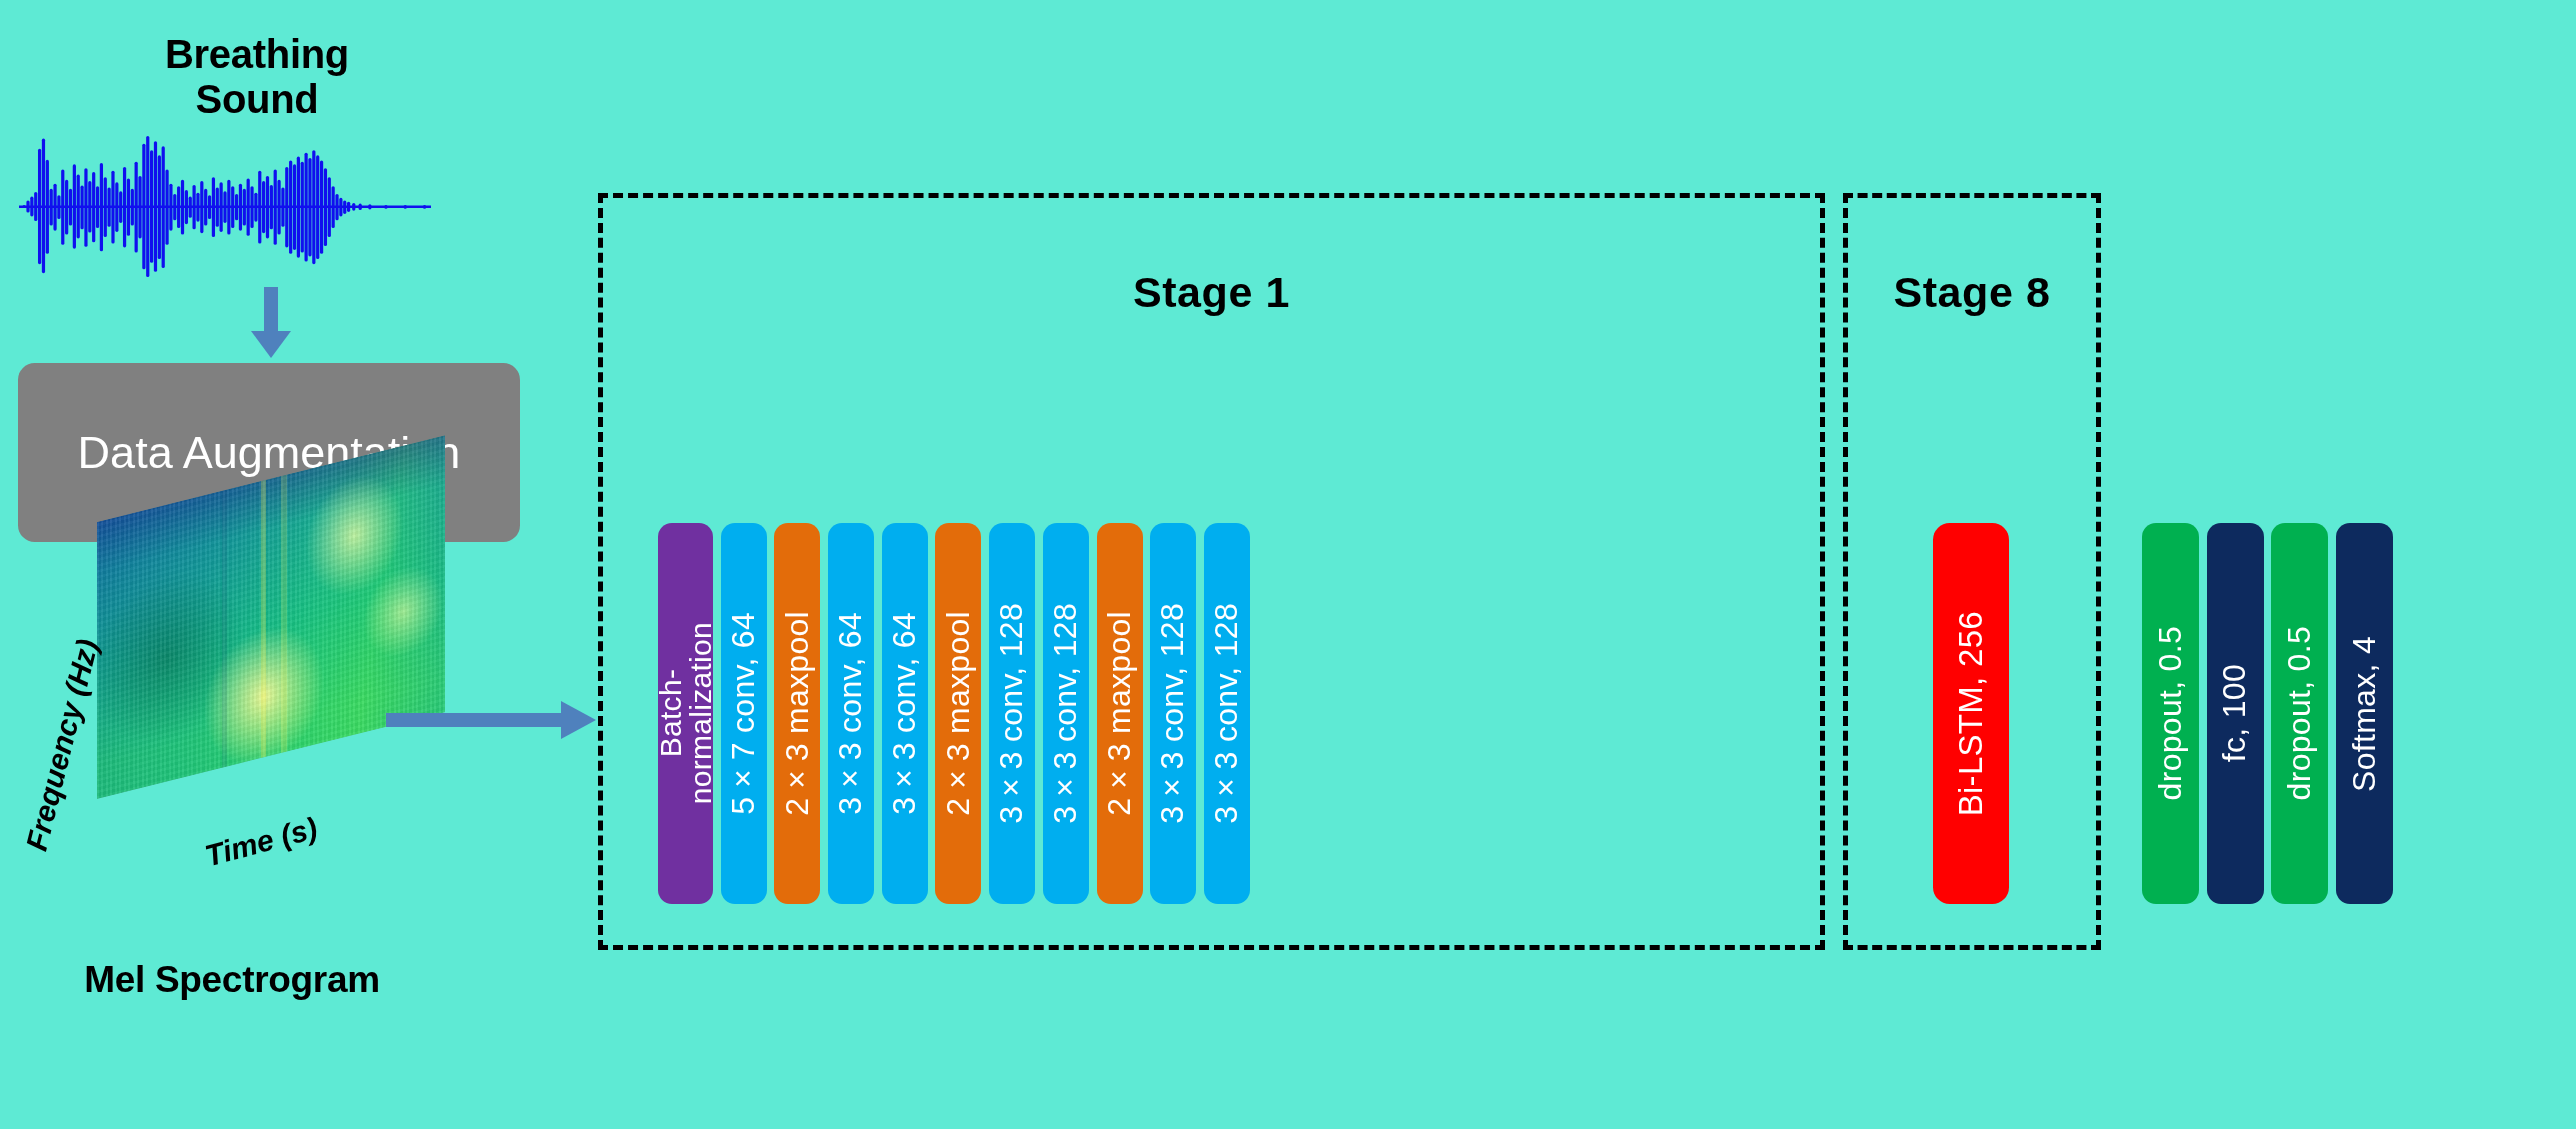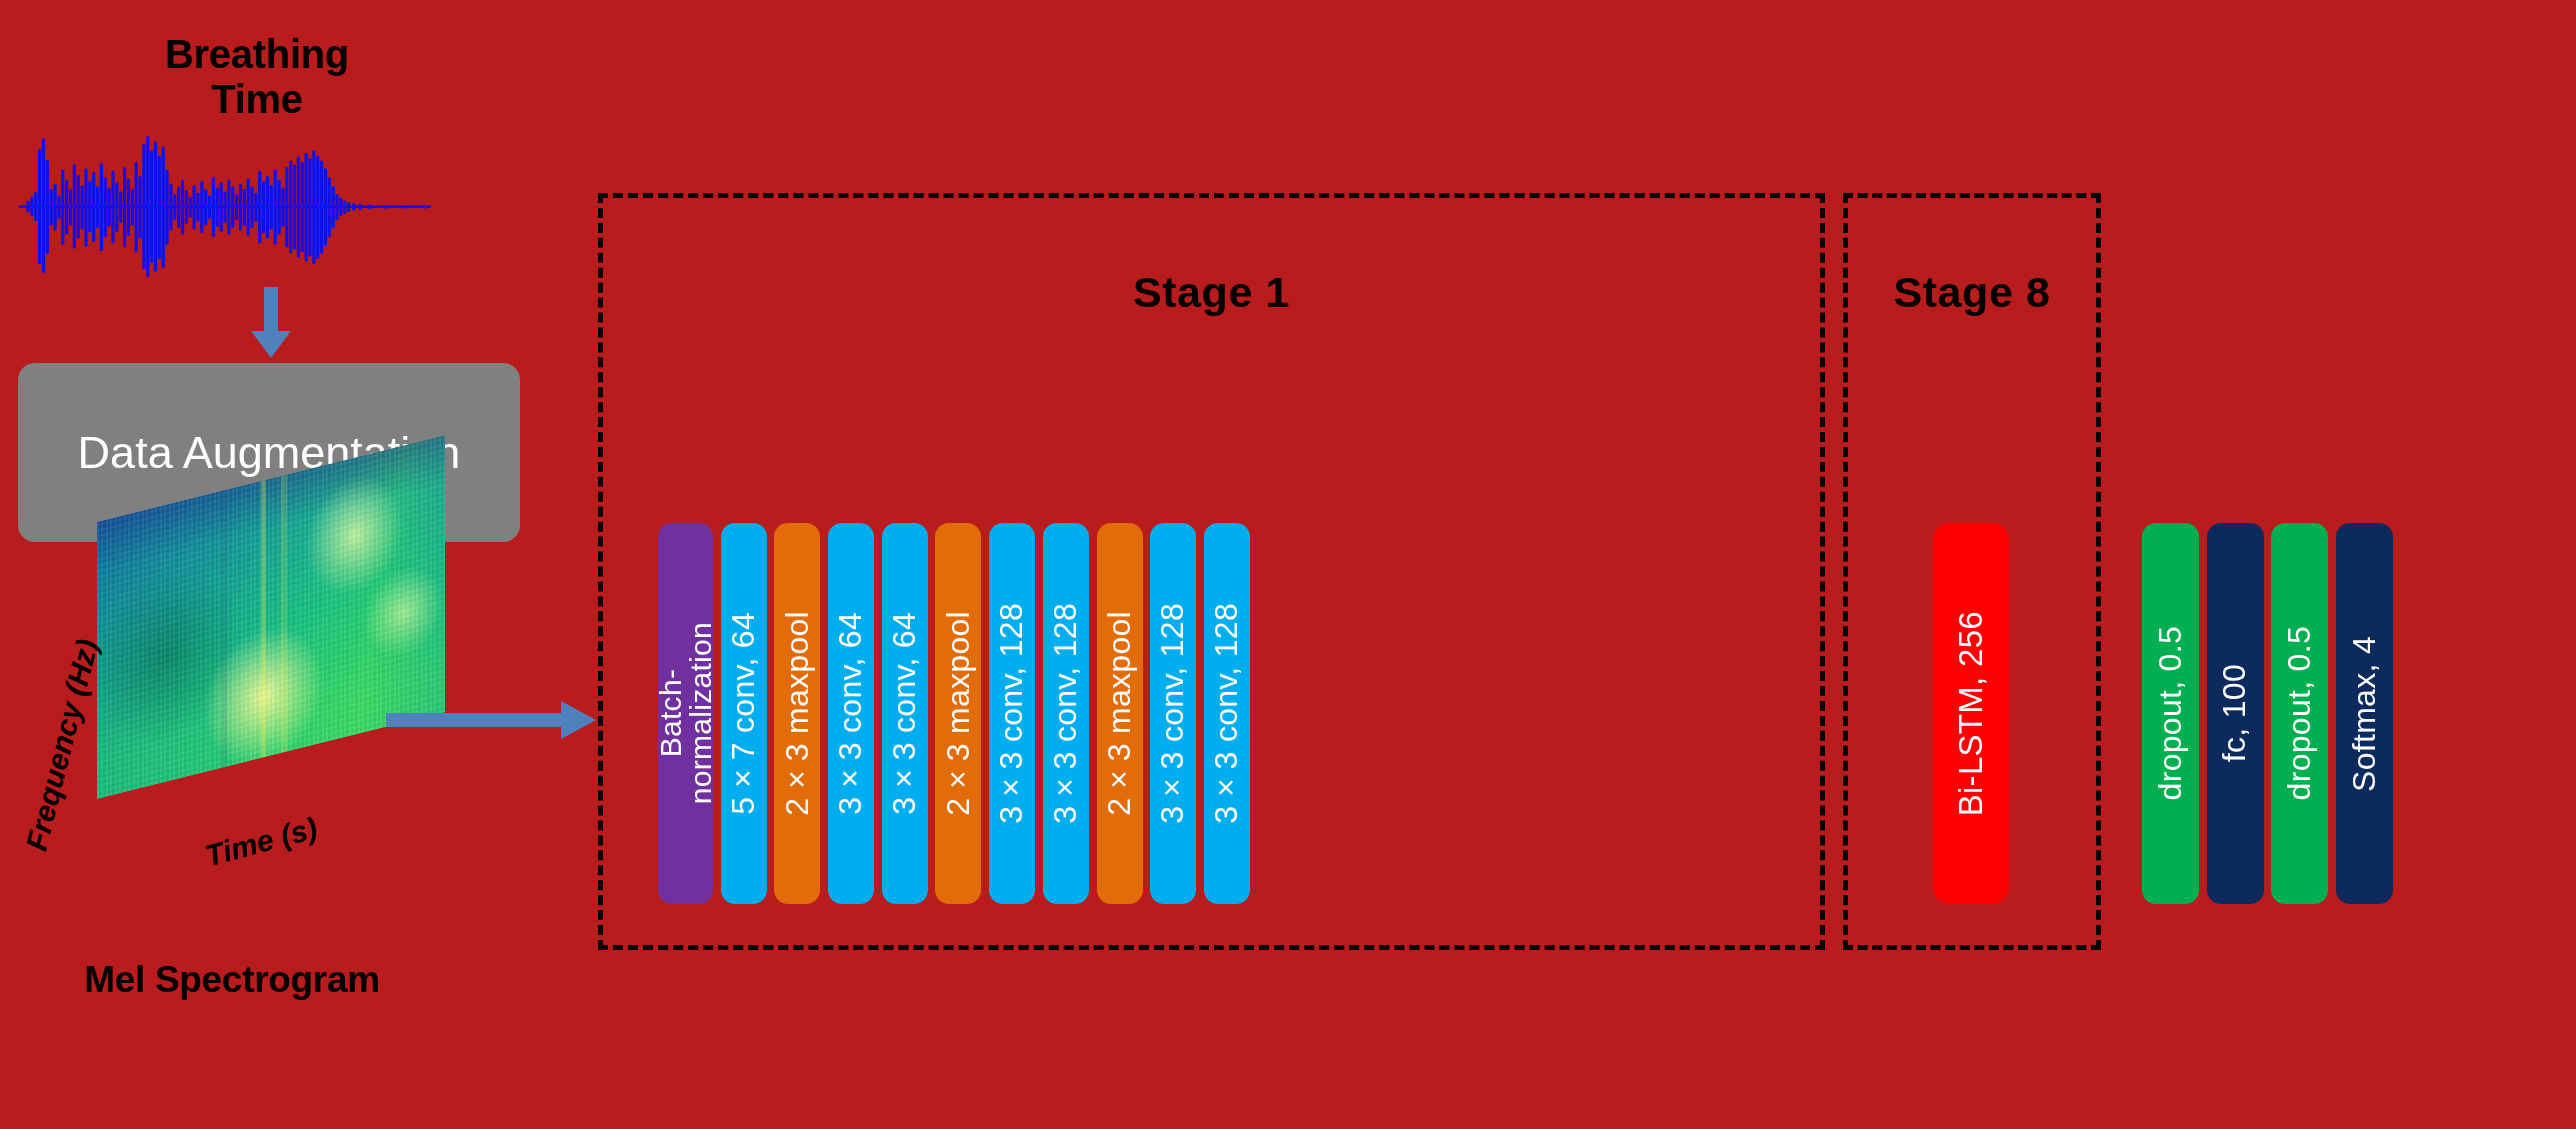--- a/index.html
+++ b/index.html
@@ -7,21 +7,21 @@
     padding: 0;
     background: #ffffff;
   }
   body {
     font-family: "Liberation Sans", sans-serif;
   }
   #canvas {
     position: relative;
     width: 2576px;
     height: 1130px;
-    background: #b91c1c;
+    background: #5eead4;
     overflow: hidden;
   }
 
   
   .pipe-title {
     position: absolute;
     font-weight: bold;
     color: #000000;
     text-align: center;
     line-height: 1.12;
@@ -240,21 +240,21 @@
   #stage-2-layers .layer-label { font-size: 33px; }
   #stage-3-layers .layer-label { font-size: 32px; }
 </style>
 </head>
 <body>
 
 <div id="canvas">
 
   <div class="pipe-title" id="breathing-sound-label">
     <div>Breathing</div>
-    <div>Time</div>
+    <div>Sound</div>
   </div>
 
   <svg id="waveform" viewBox="0 0 640 250" preserveAspectRatio="none">
     <g stroke="#1010EE" stroke-width="5" stroke-linecap="round">
       <line x1="8" y1="125" x2="8" y2="125"></line>
       <line x1="14" y1="118" x2="14" y2="132"></line>
       <line x1="20" y1="112" x2="20" y2="138"></line>
       <line x1="26" y1="105" x2="26" y2="145"></line>
       <line x1="32" y1="38" x2="32" y2="212"></line>
       <line x1="38" y1="22" x2="38" y2="226"></line>

